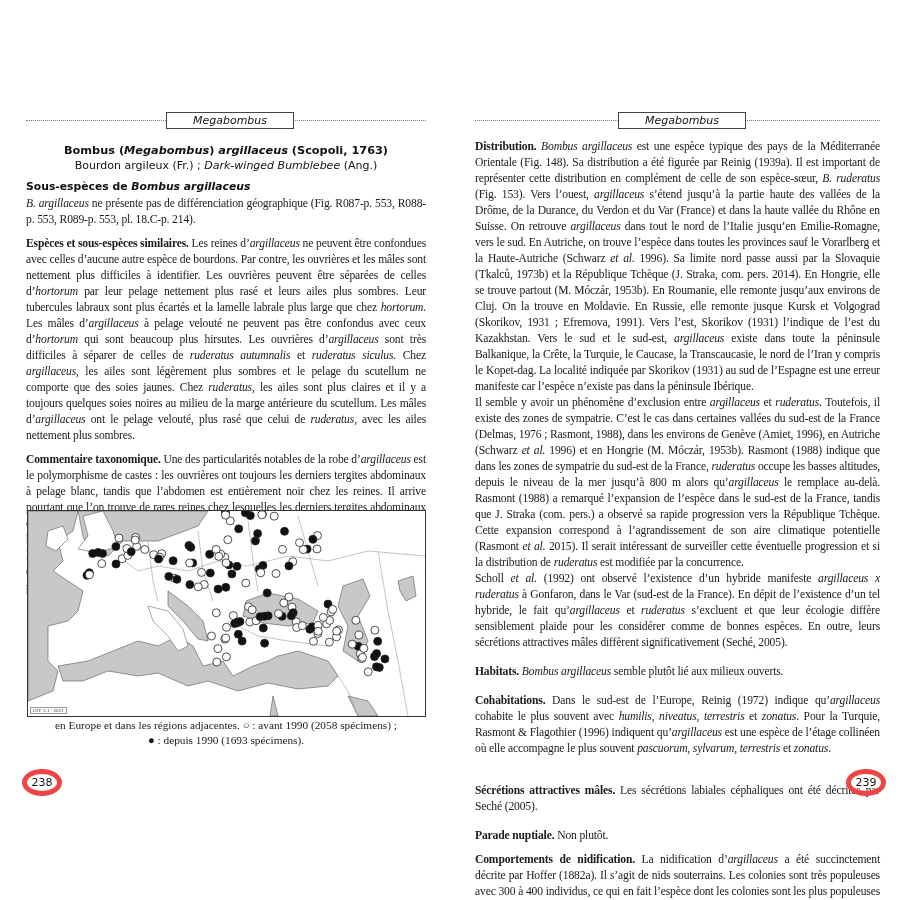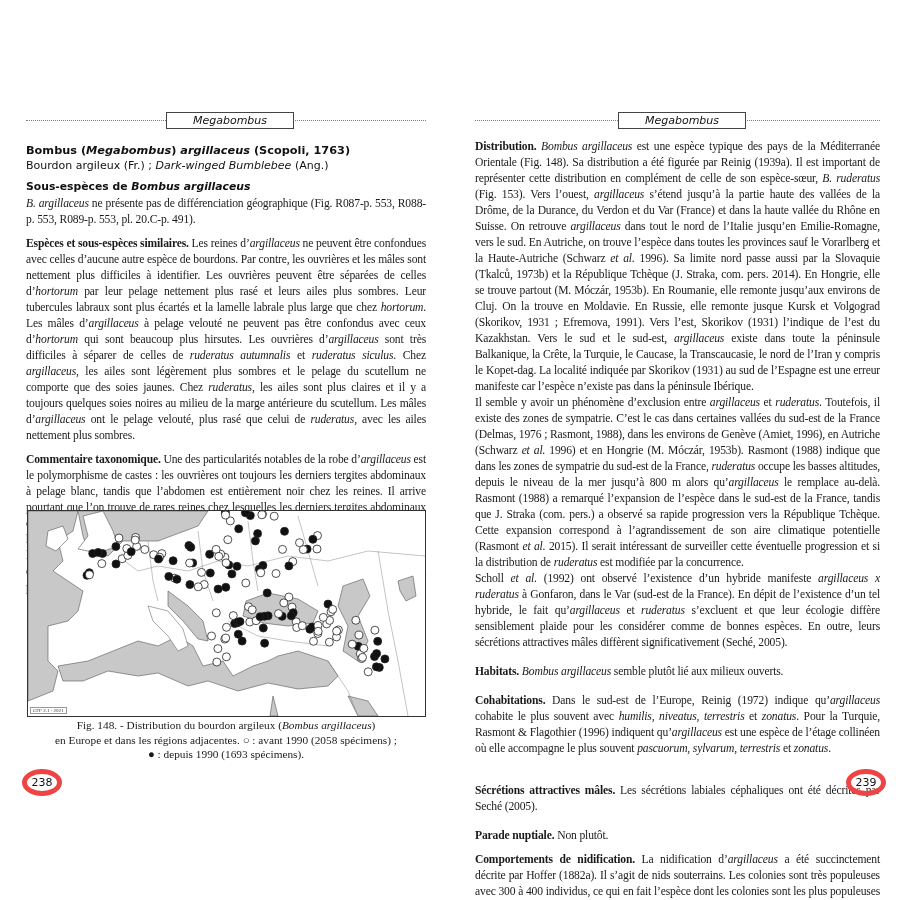--- a/index.html
+++ b/index.html
@@ -14,21 +14,21 @@
   .running-head { position:absolute; top:112px; left:0; right:0; height:17px; }
   .running-head .dots { position:absolute; top:8px; left:0; right:0; border-top:1px dotted #7a7a7a; }
   .running-head .box {
     position:absolute; top:0; height:15px; background:#fff; border:1px solid #444;
     font-family:"DejaVu Sans", sans-serif; font-style:italic; font-size:11px;
     text-align:center; line-height:15px; color:#111;
   }
   .page-left .running-head .box { left:140px; width:126px; }
   .page-right .running-head .box { left:143px; width:126px; }
 
-  .title-block { position:absolute; top:143px; left:0; right:0; 
+  .title-block { position:absolute; top:143px; left:0; right:0; text-align:center;
     font-family:"DejaVu Sans", sans-serif; color:#111; }
   .title-block .t1 { font-size:11.3px; font-weight:bold; line-height:15px; }
   .title-block .t2 { font-size:11px; line-height:15px; }
 
   .subhead { position:absolute; left:0; right:0; font-family:"DejaVu Sans", sans-serif;
     font-weight:bold; font-size:10.8px; color:#111; }
 
   .body-text { position:absolute; left:0; right:0; font-size:11.6px; line-height:16px;
     text-align:justify; letter-spacing:-0.15px; }
   .body-text p { margin:0; }
@@ -63,21 +63,21 @@
   </div>
 
   <div class="title-block">
     <div class="t1"><span>Bombus</span> (<i>Megabombus</i>) <i>argillaceus</i> <span>(Scopoli, 1763)</span></div>
     <div class="t2"><span>Bourdon argileux (Fr.) ; </span><i>Dark-winged Bumblebee</i><span> (Ang.)</span></div>
   </div>
 
   <div class="subhead" style="top:180px;"><span>Sous-espèces de </span><i>Bombus argillaceus</i></div>
 
   <div class="body-text" style="top:196px;">
-    <p><i>B. argillaceus</i><span> ne présente pas de différenciation géographique (Fig. R087-p. 553, R088-p. 553, R089-p. 553, pl. 20.C-p. 491).</span></p>
+    <p><i>B. argillaceus</i><span> ne présente pas de différenciation géographique (Fig. R087-p. 553, R088-p. 553, R089-p. 553, pl. 18.C-p. 214).</span></p>
     <p class="gap"><b>Espèces et sous-espèces similaires.</b><span><span> Les reines d’</span><i>argillaceus</i><span> ne peuvent être confondues avec celles d’aucune autre espèce de bourdons. Par contre, les ouvrières et les mâles sont nettement plus difficiles à identifier. Les ouvrières peuvent être séparées de celles d’</span><i>hortorum</i><span> par leur pelage nettement plus rasé et leurs ailes plus sombres. Leur tubercules labraux sont plus écartés et la lamelle labrale plus large que chez </span><i>hortorum</i><span>. Les mâles d’</span><i>argillaceus</i><span> à pelage velouté ne peuvent pas être confondus avec ceux d’</span><i>hortorum</i><span> qui sont beaucoup plus hirsutes. Les ouvrières d’</span><i>argillaceus</i><span> sont très difficiles à séparer de celles de </span><i>ruderatus autumnalis</i><span> et </span><i>ruderatus siculus</i><span>. Chez </span><i>argillaceus</i><span>, les ailes sont légèrement plus sombres et le pelage du scutellum ne comporte que des soies jaunes. Chez </span><i>ruderatus</i><span>, les ailes sont plus claires et il y a toujours quelques soies noires au milieu de la marge antérieure du scutellum. Les mâles d’</span><i>argillaceus</i><span> ont le pelage velouté, plus rasé que celui de </span><i>ruderatus</i><span>, avec les ailes nettement plus sombres.</span></span></p>
     <p class="gap"><b>Commentaire taxonomique.</b><span><span> Une des particularités notables de la robe d’</span><i>argillaceus</i><span> est le polymorphisme de castes : les ouvrières ont toujours les derniers tergites abdominaux à pelage blanc, tandis que l’abdomen est entièrement noir chez les reines. Il arrive pourtant que l’on trouve de rares reines chez lesquelles les derniers tergites abdominaux comportent un peu de pelage blanc. On a parfois proposé que ces individus soient des hybrides avec </span><i>ruderatus</i><span> (Delmas, 1976). Toutefois, de tels individus existent même dans les Balkans et en Anatolie, là où </span><i>ruderatus</i><span> est totalement absent. Ces femelles à extrémité abdominales à pelage blanc sont, en général, plus petites que la normale. Il est plus probable qu’il faille les interpréter comme des femelles intercastes.</span></span></p>
   </div>
 
   <div class="map">
     <svg width="397" height="205" viewBox="0 0 397 205">
       <rect x="0" y="0" width="397" height="205" fill="#ffffff"></rect>
 
       <path d="M0,0 L50,0 L45,20 L30,30 L35,50 L25,60 L40,70 L55,80 L50,100 L40,110 L20,115 L20,150 L30,160 L25,180 L0,190 Z" fill="#c8c8c8" stroke="#555" stroke-width="0.6"></path>
 
@@ -251,21 +251,20 @@
           <circle cx="289.5" cy="24.6" r="4" fill="#ffffff" stroke="#222" stroke-width="0.8"></circle>
           <circle cx="284.9" cy="28.3" r="4" fill="#111111" stroke="#222" stroke-width="0.8"></circle>
           <circle cx="275.3" cy="38.6" r="4" fill="#ffffff" stroke="#222" stroke-width="0.8"></circle>
           <circle cx="289.0" cy="38.0" r="4" fill="#ffffff" stroke="#222" stroke-width="0.8"></circle>
         </g>
     </svg>
     <div class="map-credit">CFF 2.1 - 2021</div>
   </div>
 
   <div class="caption">
-    <div><span>Fig. 148. - Distribution du bourdon argileux (</span><i>Bombus argillaceus</i><span>)</span></div>
     <div>en Europe et dans les régions adjacentes. ○ : avant 1990 (2058 spécimens) ;</div>
     <div>● : depuis 1990 (1693 spécimens).</div>
   </div>
 
   <div class="page-number">238</div>
 </div>
 
 <div class="page page-right">
   <div class="running-head">
     <div class="dots"></div>

